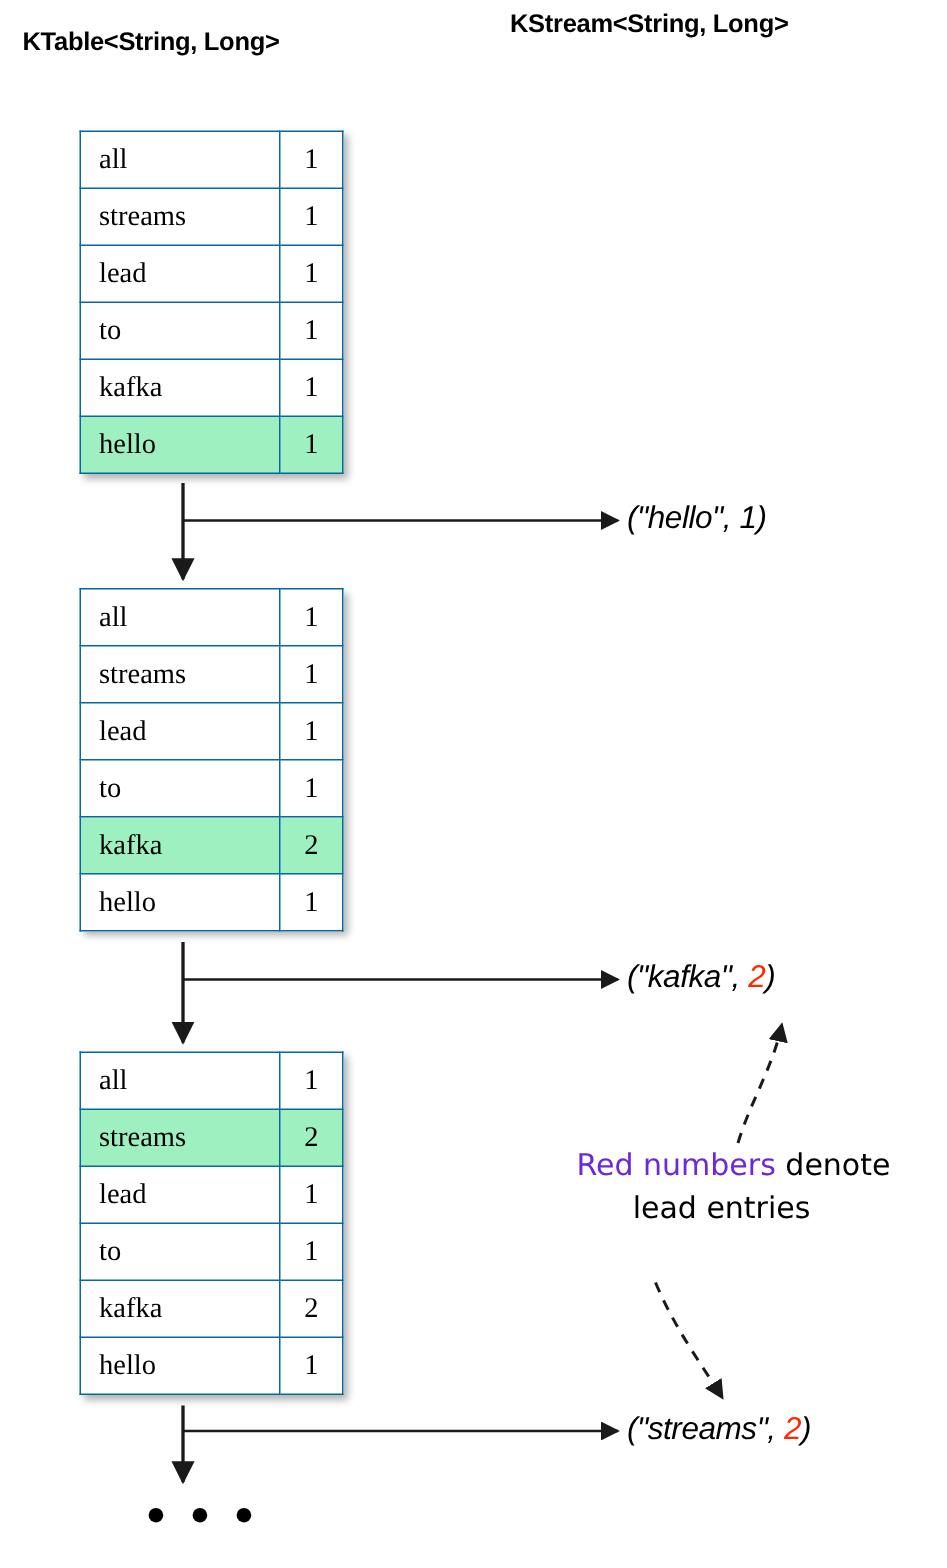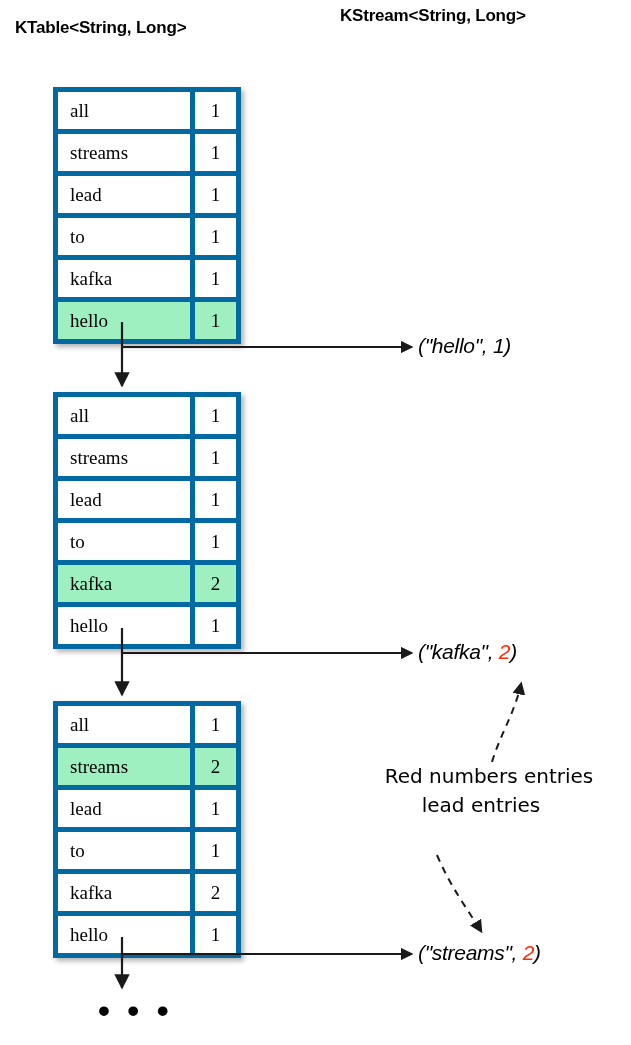--- a/index.html
+++ b/index.html
@@ -45,21 +45,21 @@
     background: #ffffff;
     box-shadow: 3px 3px 5px rgba(0,0,0,0.30);
     border: 1.5px solid #1a1a1a;
     table-layout: fixed;
   }
   #table-1 { top: 87px; }
   #table-2 { top: 392px; }
   #table-3 { top: 701px; }
 
   .kv-table td {
-    border: 5px solid #0369a1;
+    border: 1px solid #0369a1;
     height: 37px;
     font-family: "Liberation Serif", serif;
     font-size: 19px;
     color: #000000;
     padding: 0 0 0 12px;
     background: #ffffff;
     line-height: 37px;
   }
   .kv-table td.col-key { width: 120px; }
   .kv-table td.col-val {
@@ -100,21 +100,21 @@
     left: 348px;
     top: 762px;
     width: 266px;
     text-align: center;
     font-family: "DejaVu Sans", sans-serif;
     font-size: 20px;
     line-height: 29px;
     color: #000000;
     letter-spacing: 0px;
   }
-  .note .note-red { color: #000000; margin-left: 16px; }
+  .note .note-red { color: #6d28d9; margin-left: 16px; }
 
   
   #ellipsis {
     position: absolute;
     left: 98px;
     top: 991px;
     font-family: "Liberation Sans", sans-serif;
     font-weight: bold;
     font-size: 34px;
     letter-spacing: 4px;
@@ -248,19 +248,19 @@
     <span>("hello", </span><span>1</span><span>)</span>
   </div>
   <div class="record-label" id="record-2">
     <span>("kafka", </span><span class="num-red">2</span><span>)</span>
   </div>
   <div class="record-label" id="record-3">
     <span>("streams", </span><span class="num-red">2</span><span>)</span>
   </div>
 
   <div class="note">
-    <div><span class="note-red">Red numbers</span><span> entries</span></div>
+    <div><span class="note-red">Red numbers</span><span> denote</span></div>
     <div>lead entries</div>
   </div>
 
   <div id="ellipsis">• • •</div>
 
 </div>
 
 </body></html>

